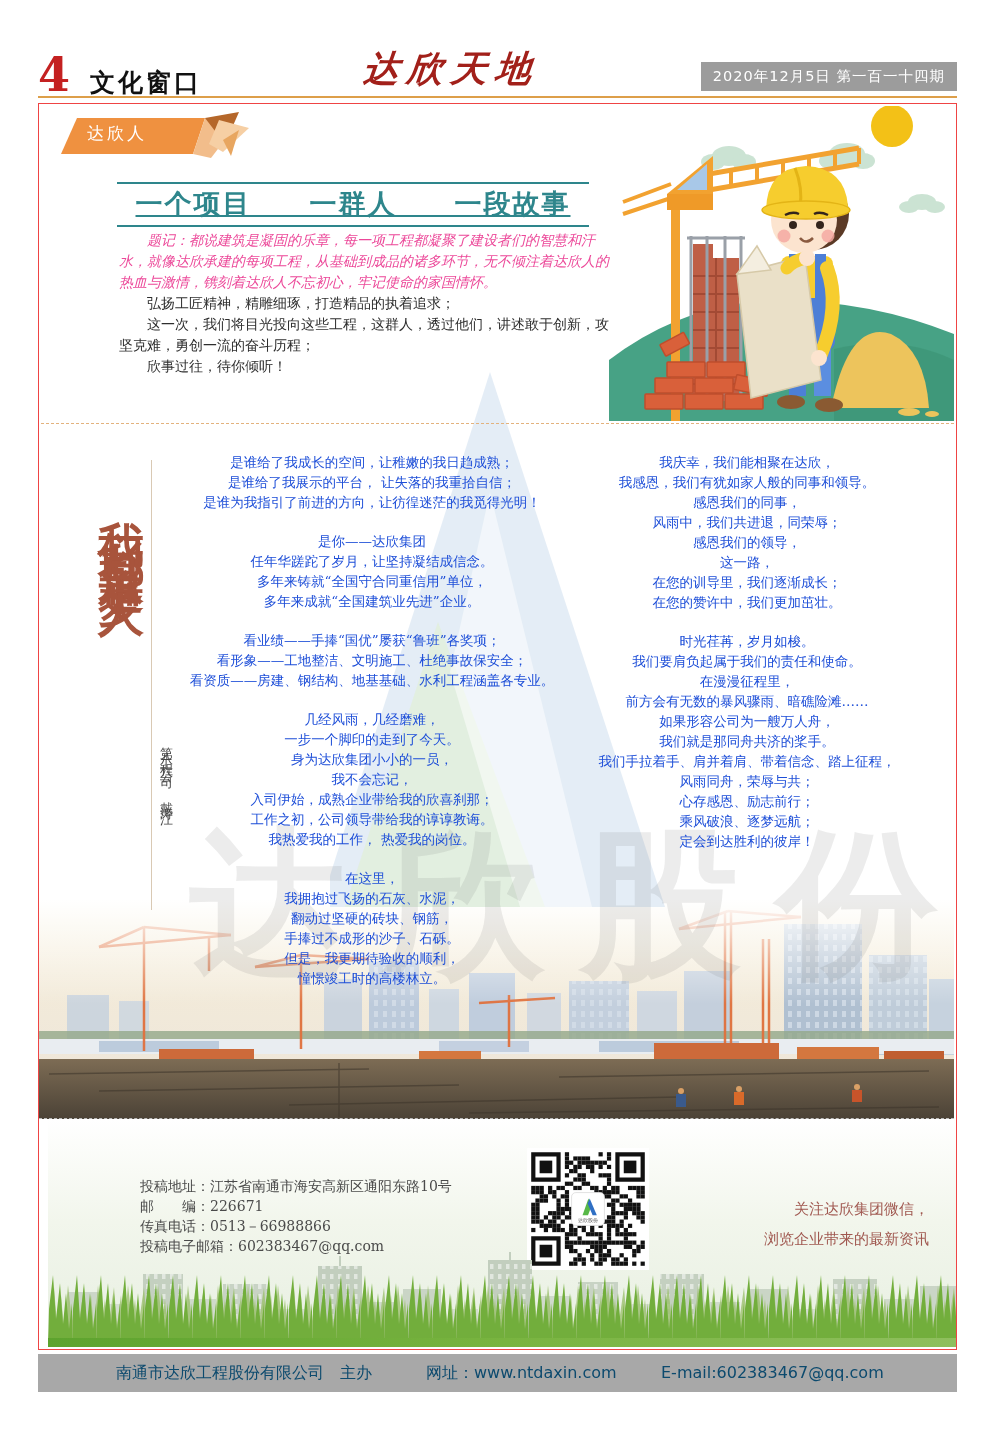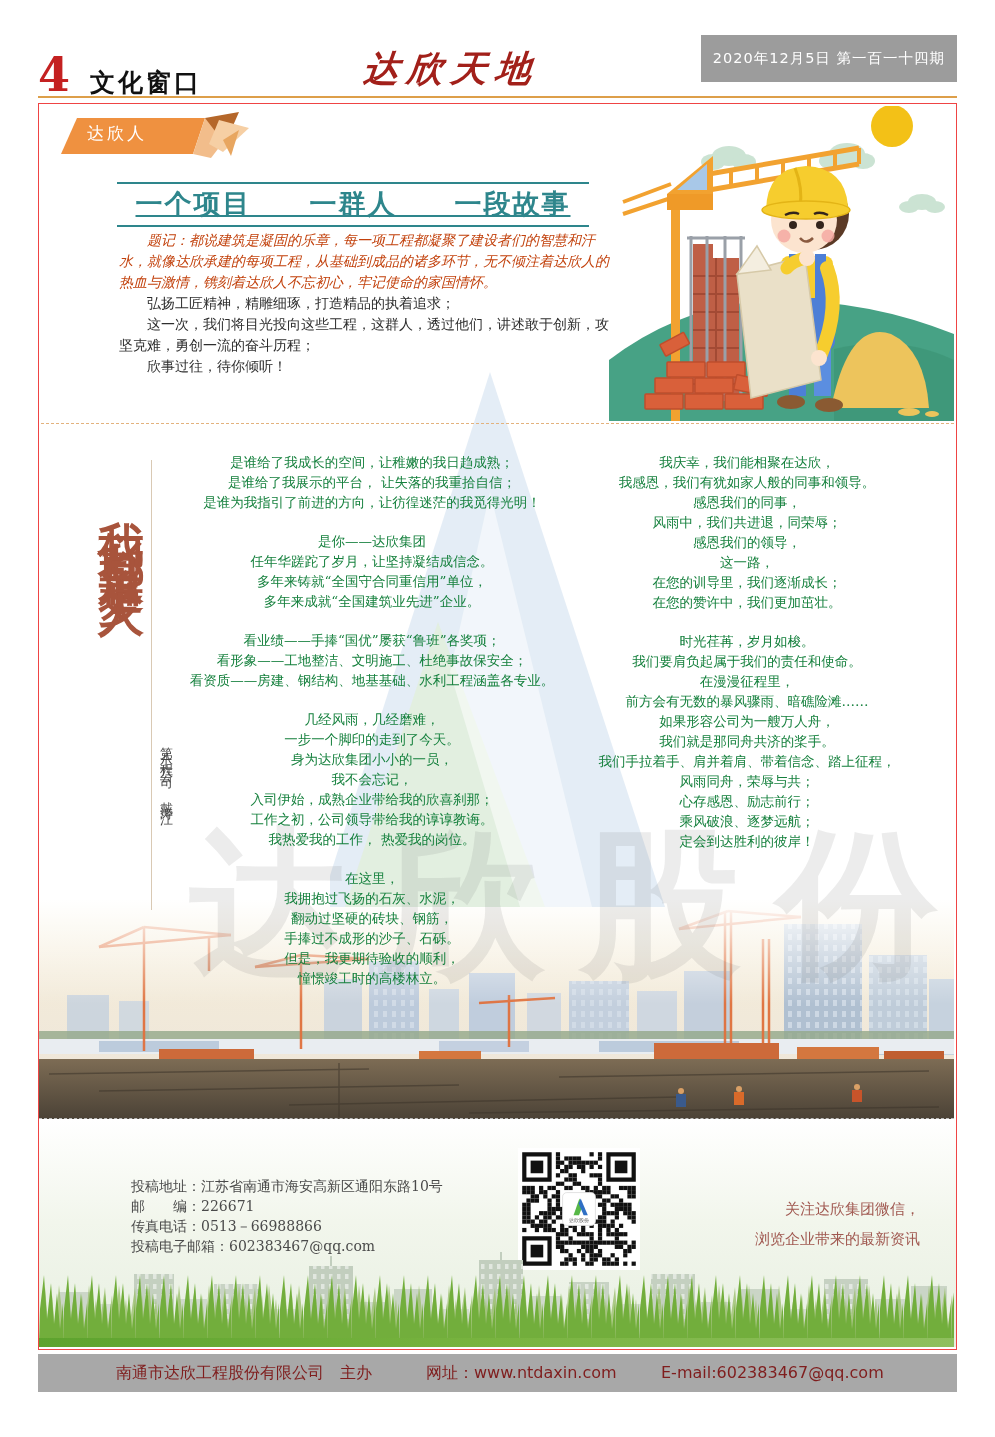--- a/index.html
+++ b/index.html
@@ -6,71 +6,71 @@
   .page{position:relative;width:995px;height:1437px;background:#fff;overflow:hidden;
         font-family:"DejaVu Sans","Liberation Sans",sans-serif;color:#333;}
   
   .masthead{position:absolute;top:48px;left:38px;width:919px;height:48px;
             display:flex;align-items:flex-end;justify-content:space-between;}
   .mh-left{display:flex;align-items:flex-end;}
   .page-num{color:#c42121;font:bold 46px/0.9 "DejaVu Serif","Liberation Serif",serif;}
   .section-name{font-weight:bold;font-size:25px;color:#111;margin-left:20px;letter-spacing:3px;line-height:1.1;}
   .mh-center{color:#a2201a;font:italic bold 36px "DejaVu Serif","Liberation Serif",serif;
              letter-spacing:8px;transform:skewX(-6deg);padding-bottom:2px;}
-  .mh-right{background:#9c9c9c;color:#fff;font-size:14.5px;padding:14px 12px;margin-bottom:14px;letter-spacing:1px;}
+  .mh-right{background:#9c9c9c;color:#fff;font-size:14.5px;padding:5px 12px;margin-bottom:5px;letter-spacing:1px;}
   .header-rule{position:absolute;top:96px;left:38px;width:919px;height:2px;background:#dd9f4a;}
   
   .frame{position:absolute;top:103px;left:38px;width:917px;height:1245px;border:1px solid #ef4444;
          background:#fff;overflow:hidden;}
   
   .ribbon{position:absolute;top:6px;left:14px;width:210px;height:52px;z-index:5;}
   .ribbon-label{position:absolute;top:12px;left:34px;color:#fff;font-size:17px;letter-spacing:3px;z-index:2;}
   
   .cartoon{position:absolute;top:2px;right:2px;width:345px;height:315px;z-index:1;}
   
   .art-title{position:absolute;top:78px;left:78px;width:472px;border-top:2px solid #2e868c;
              border-bottom:2px solid #2e868c;padding:2px 0 3px 0;text-align:center;color:#2e868c;
              font:bold 27px "DejaVu Serif","Liberation Serif",serif;letter-spacing:2px;z-index:2;text-decoration:underline;}
   .intro{position:absolute;top:126px;left:80px;width:494px;z-index:2;
          font:14px/21px "DejaVu Serif","Liberation Serif",serif;color:#2e2e2e;}
   .intro p{margin:0;text-indent:2em;}
-  .intro p.lead{font-style:italic;color:#c2410c;}
+  .intro p.lead{font-style:italic;color:#ec4899;}
   .divider{position:absolute;top:319px;left:2px;right:2px;border-top:1px dashed #e3b27d;z-index:2;}
   
   .wm-logo{position:absolute;left:291px;top:268px;width:335px;height:535px;z-index:1;}
   .wm-text{position:absolute;left:150px;top:694px;z-index:1;white-space:nowrap;
            font:bold 160px "DejaVu Serif","Liberation Serif",serif;letter-spacing:36px;
            color:rgba(110,110,110,0.13);}
   
   .v-title{position:absolute;left:52px;top:380px;height:430px;writing-mode:vertical-rl;z-index:3;
            font:bold 46px "DejaVu Serif","Liberation Serif",serif;color:#a8543c;letter-spacing:12px;}
   .v-rule{position:absolute;left:112px;top:356px;width:1px;height:450px;background:#d9c9b4;z-index:3;}
   .v-byline{position:absolute;left:118px;top:632px;height:180px;writing-mode:vertical-rl;z-index:3;
             font:13px "DejaVu Serif","Liberation Serif",serif;color:#454545;letter-spacing:6px;}
   
   .col{position:absolute;top:348px;text-align:center;z-index:3;
-       font:13.5px/20px "DejaVu Serif","Liberation Serif",serif;color:#15803d;}
+       font:13.5px/20px "DejaVu Serif","Liberation Serif",serif;color:#1d4ed8;}
   .col-left{left:135px;width:396px;}
   .col-right{left:521px;width:374px;}
   .stanza{margin:0 0 19px 0;}
   
   .photo{position:absolute;left:0;top:795px;width:915px;height:220px;z-index:0;}
   .photo-sep{position:absolute;left:0;top:1014px;width:915px;border-top:1px dashed #bdbdbd;z-index:2;}
   
-  .footer{position:absolute;left:0;top:1015px;width:915px;height:228px;z-index:2;
+  .footer{position:absolute;left:9px;top:1015px;width:915px;height:228px;z-index:2;
           background:linear-gradient(#ffffff 0%,#f2f6ec 45%,#e7efe1 100%);padding-left:20px;}
   .contact{position:absolute;left:92px;top:57px;font:14px/20px "DejaVu Serif","Liberation Serif",serif;color:#4a4a4a;}
   .contact .row{white-space:nowrap;}
   .qr{position:absolute;left:479px;top:29px;width:122px;height:122px;background:#fff;}
   .wechat-note{position:absolute;left:621px;top:75px;width:260px;text-align:right;
                font:15px/30px "DejaVu Serif","Liberation Serif",serif;color:#a05850;}
   .skyline{position:absolute;left:0;bottom:0;width:915px;height:95px;}
   
   .bottom-bar{position:absolute;top:1354px;left:38px;width:919px;height:38px;background:#a8a8a8;
-              color:#7f1d1d;font-size:16px;}
+              color:#0c4a6e;font-size:16px;}
   .bottom-bar span{position:absolute;top:9px;white-space:nowrap;}
   .bb-publisher{left:78px;}
   .bb-website{left:388px;}
   .bb-email{left:623px;}
 </style>
 </head>
 <body>
 
 <div class="page">
 

